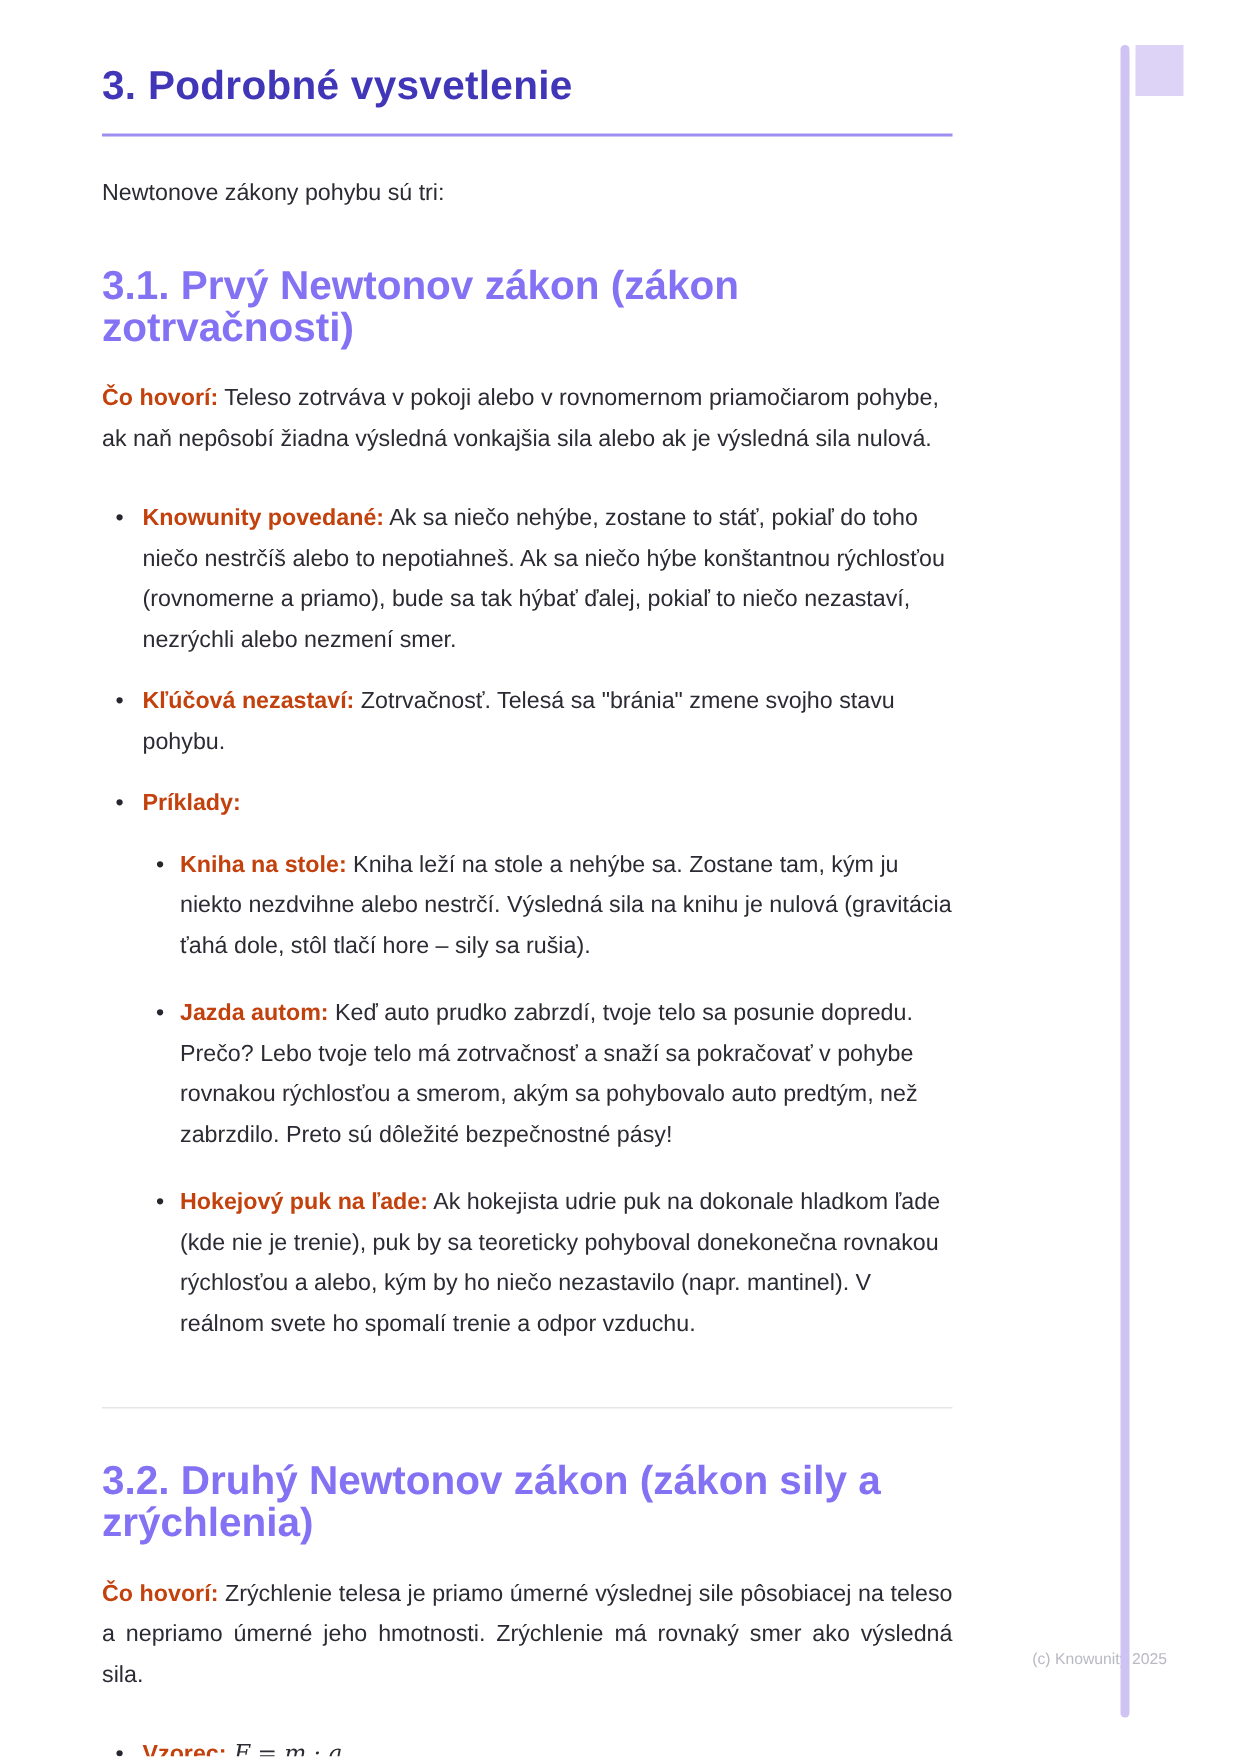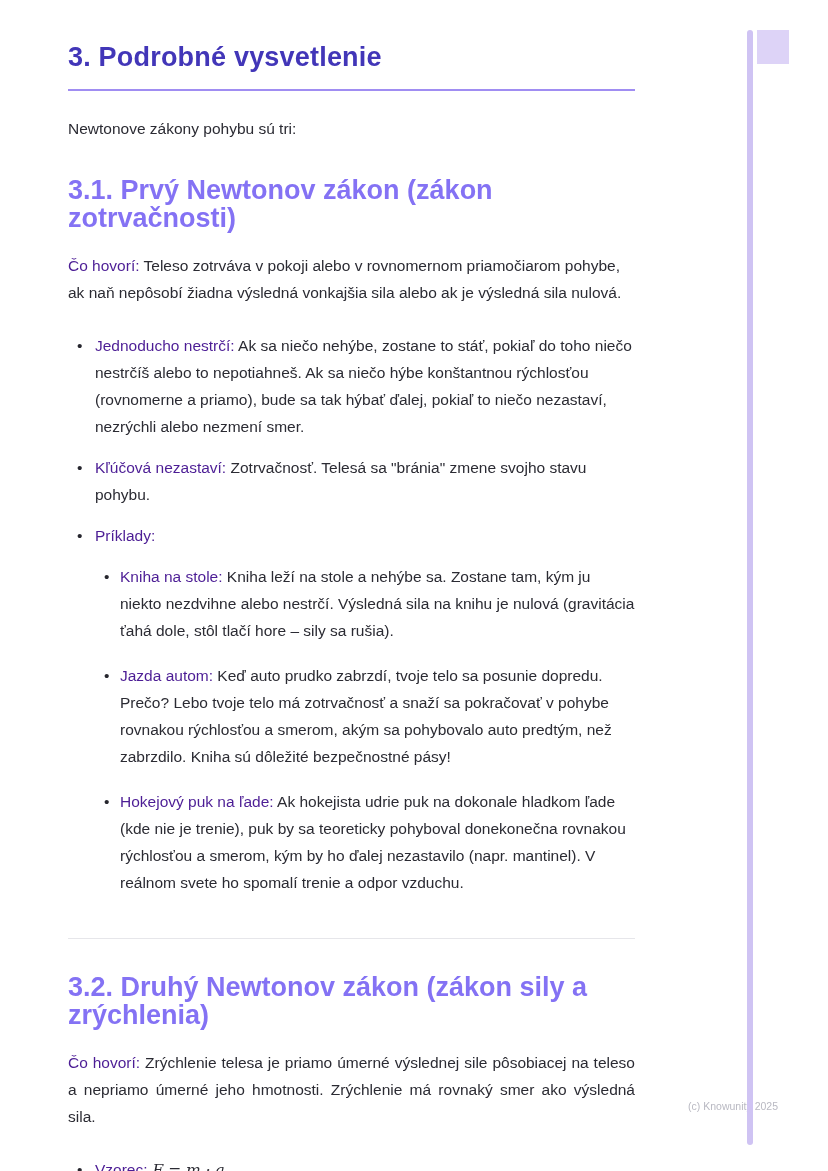--- a/index.html
+++ b/index.html
@@ -11,21 +11,21 @@
   .doc-title { margin:0; font-size:27px; line-height:34px; font-weight:bold; color:#4236b8; letter-spacing:0.2px; }
   .title-rule { margin:15px 0 0 0; border:none; border-top:2px solid #a08df2; width:100%; }
 
   .intro { margin:24px 0 0 0; }
 
   .section-heading { margin:34px 0 0 0; font-size:27px; line-height:28px; font-weight:bold; color:#8472f4; }
 
   .lead { margin:20px 0 0 0; }
   .lead.justify { text-align:justify; }
 
-  strong { font-weight:normal; color:#4c1d95; }
+  strong { font-weight:bold; color:#c2410c; }
 
   ul { list-style:none; margin:0; padding:0; }
   ul.l1 { margin-top:26px; }
   ul.l1 > li { position:relative; padding-left:27px; margin-bottom:14px; }
   ul.l1 > li::before { content:"•"; position:absolute; left:9px; top:0; color:#26262e; }
 
   ul.l2 { margin-top:14px; }
   ul.l2 > li { position:relative; padding-left:25px; margin-bottom:18px; }
   ul.l2.disc > li::before { content:"•"; position:absolute; left:9px; top:0; color:#26262e; }
   ul.l2.circle > li::before { content:"◦"; position:absolute; left:9px; top:0; color:#26262e; }
@@ -49,36 +49,36 @@
     <hr class="title-rule">
 
     <p class="intro">Newtonove zákony pohybu sú tri:</p>
 
     <h2 class="section-heading">3.1. Prvý Newtonov zákon (zákon zotrvačnosti)</h2>
 
     <p class="lead"><strong>Čo hovorí:</strong><span> Teleso zotrváva v pokoji alebo v rovnomernom priamočiarom pohybe, ak naň nepôsobí žiadna výsledná vonkajšia sila alebo ak je výsledná sila nulová.</span></p>
 
     <ul class="l1">
       <li>
-        <strong>Jednoducho nestrčí:</strong><span> Ak sa niečo nehýbe, zostane to stáť, pokiaľ do toho niečo nestrčíš alebo to nepotiahneš. Ak sa niečo hýbe konštantnou rýchlosťou (rovnomerne a priamo), bude sa tak hýbať ďalej, pokiaľ to niečo nezastaví, nezrýchli alebo nezmení smer.</span>
+        <strong>Knowunity povedané:</strong><span> Ak sa niečo nehýbe, zostane to stáť, pokiaľ do toho niečo nestrčíš alebo to nepotiahneš. Ak sa niečo hýbe konštantnou rýchlosťou (rovnomerne a priamo), bude sa tak hýbať ďalej, pokiaľ to niečo nezastaví, nezrýchli alebo nezmení smer.</span>
       </li>
       <li>
         <strong>Kľúčová nezastaví:</strong><span> Zotrvačnosť. Telesá sa "bránia" zmene svojho stavu pohybu.</span>
       </li>
       <li>
         <strong>Príklady:</strong>
         <ul class="l2 disc">
           <li>
             <strong>Kniha na stole:</strong><span> Kniha leží na stole a nehýbe sa. Zostane tam, kým ju niekto nezdvihne alebo nestrčí. Výsledná sila na knihu je nulová (gravitácia ťahá dole, stôl tlačí hore – sily sa rušia).</span>
           </li>
           <li>
-            <strong>Jazda autom:</strong><span> Keď auto prudko zabrzdí, tvoje telo sa posunie dopredu. Prečo? Lebo tvoje telo má zotrvačnosť a snaží sa pokračovať v pohybe rovnakou rýchlosťou a smerom, akým sa pohybovalo auto predtým, než zabrzdilo. Kniha sú dôležité bezpečnostné pásy!</span>
+            <strong>Jazda autom:</strong><span> Keď auto prudko zabrzdí, tvoje telo sa posunie dopredu. Prečo? Lebo tvoje telo má zotrvačnosť a snaží sa pokračovať v pohybe rovnakou rýchlosťou a smerom, akým sa pohybovalo auto predtým, než zabrzdilo. Preto sú dôležité bezpečnostné pásy!</span>
           </li>
           <li>
-            <strong>Hokejový puk na ľade:</strong><span> Ak hokejista udrie puk na dokonale hladkom ľade (kde nie je trenie), puk by sa teoreticky pohyboval donekonečna rovnakou rýchlosťou a smerom, kým by ho ďalej nezastavilo (napr. mantinel). V reálnom svete ho spomalí trenie a odpor vzduchu.</span>
+            <strong>Hokejový puk na ľade:</strong><span> Ak hokejista udrie puk na dokonale hladkom ľade (kde nie je trenie), puk by sa teoreticky pohyboval donekonečna rovnakou rýchlosťou a alebo, kým by ho niečo nezastavilo (napr. mantinel). V reálnom svete ho spomalí trenie a odpor vzduchu.</span>
           </li>
         </ul>
       </li>
     </ul>
 
     <hr class="divider">
 
     <h2 class="section-heading">3.2. Druhý Newtonov zákon (zákon sily a zrýchlenia)</h2>
 
     <p class="lead justify"><strong>Čo hovorí:</strong><span> Zrýchlenie telesa je priamo úmerné výslednej sile pôsobiacej na teleso a nepriamo úmerné jeho hmotnosti. Zrýchlenie má rovnaký smer ako výsledná sila.</span></p>

